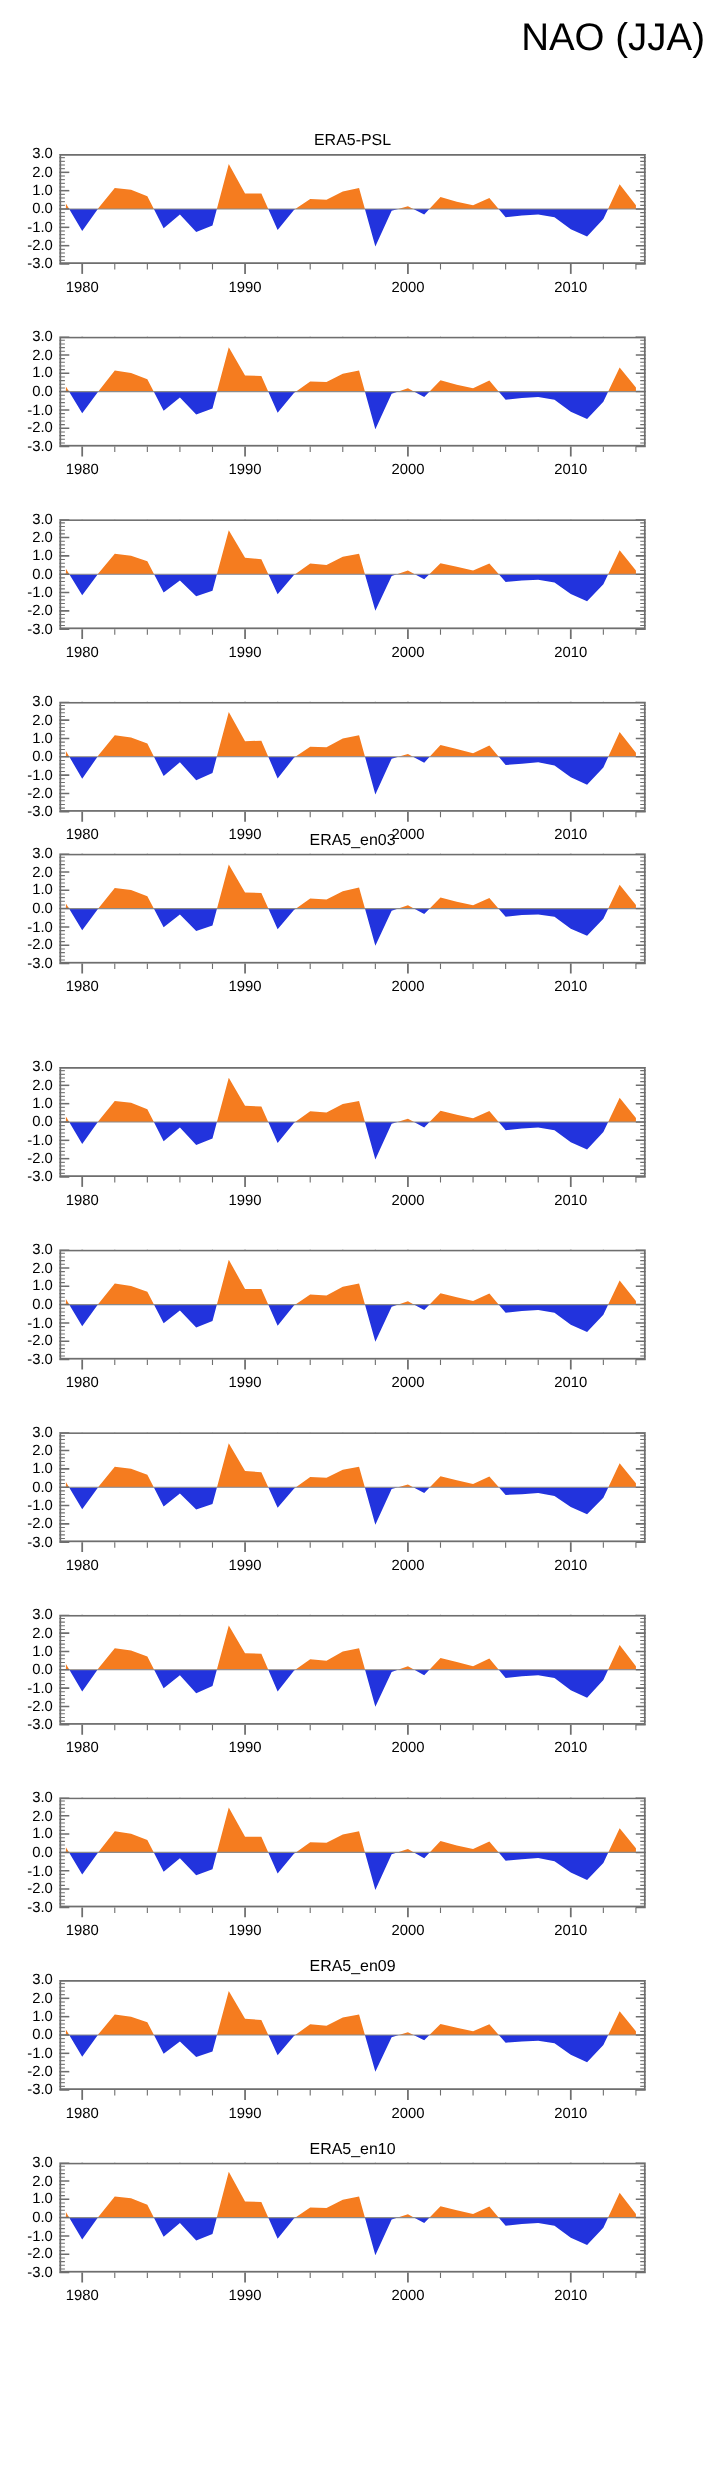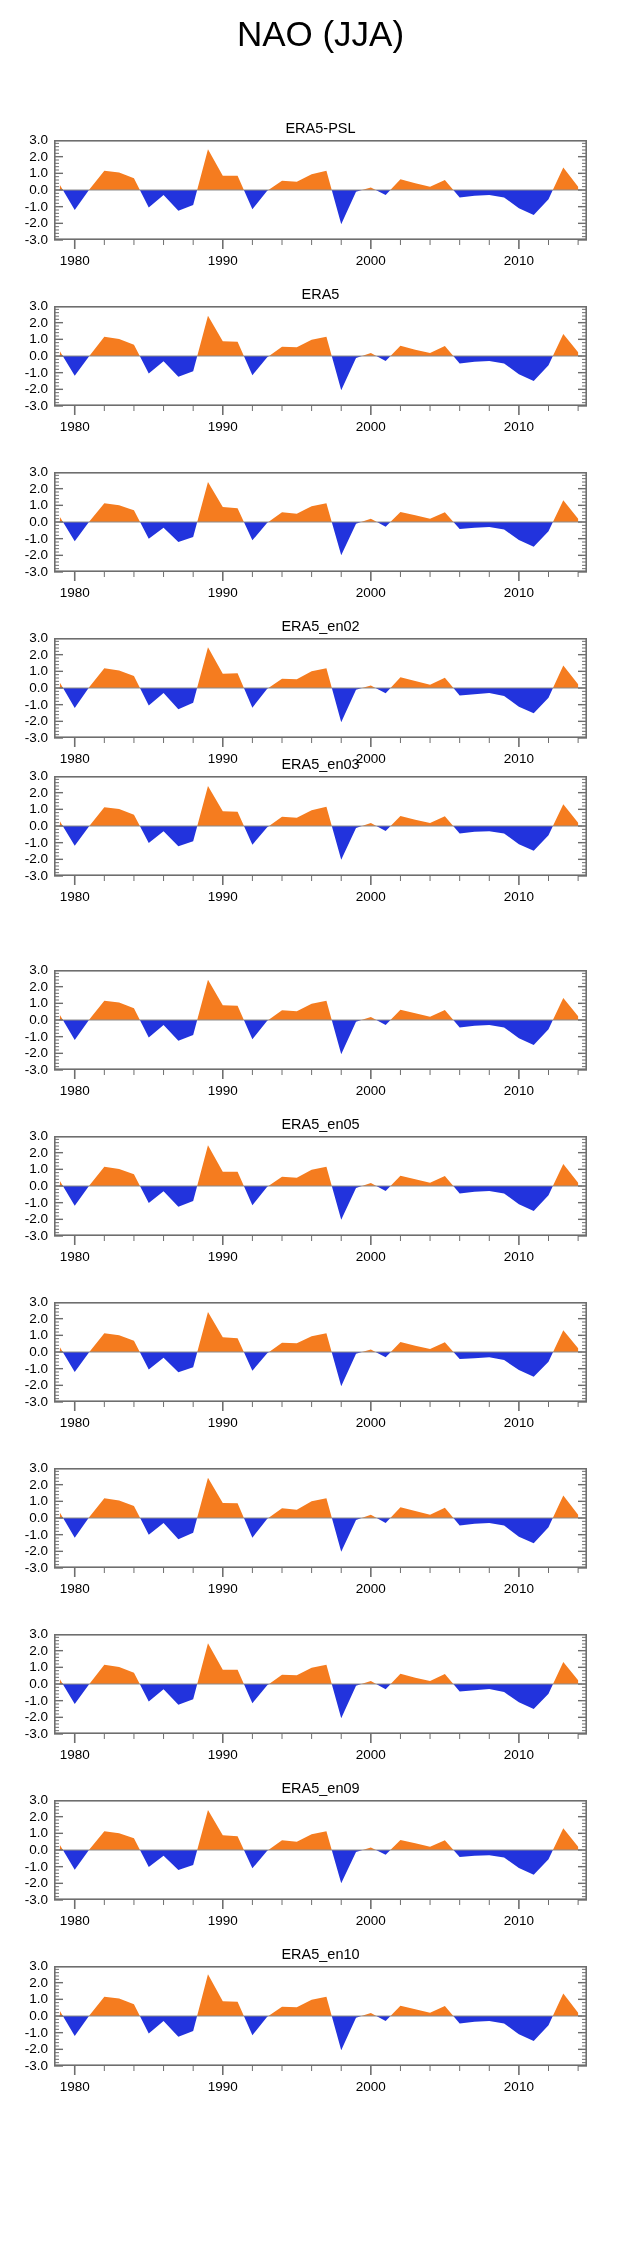--- a/index.html
+++ b/index.html
@@ -1,20 +1,20 @@
 <!DOCTYPE html>
 <html><head>
 <meta charset="utf-8">
 <title>NAO (JJA)</title>
 <style>
   html,body{margin:0;padding:0;background:#ffffff;}
   body{width:641px;height:2253px;position:relative;font-family:"Liberation Sans",sans-serif;
        -webkit-font-smoothing:antialiased;}
   #fig{position:relative;width:641px;height:2253px;overflow:hidden;background:#fff;}
-  .fig-title{position:absolute;left:0;top:13px;width:641px;text-align:center;
+  .fig-title{position:absolute;left:0;top:13px;width:641px;text-align:right;
              font-size:35px;line-height:42px;color:#000;letter-spacing:0px;}
   .panel{position:absolute;left:0;width:641px;height:160px;}
   .panel-title{position:absolute;left:0;top:0px;width:641px;text-align:center;
                font-size:14.5px;line-height:16px;color:#000;}
   .plotwrap{position:absolute;left:0;top:20px;width:641px;height:140px;}
   .ylab{position:absolute;right:2px;font-size:13.5px;line-height:13px;color:#000;
         text-align:right;width:50px;}
   .xlab{position:absolute;font-size:13.5px;line-height:14px;color:#000;
         text-align:center;width:60px;}
   svg.series{position:absolute;left:0;top:0;display:block;}
@@ -150,21 +150,20 @@
           <div class="ylab" style="right: 593px; top: 59.6667px;">-1.0</div>
           <div class="ylab" style="right: 593px; top: 76.3333px;">-2.0</div>
           <div class="ylab" style="right: 593px; top: 93px;">-3.0</div>
           <div class="xlab" style="left: 44.7278px; top: 114px;">1980</div>
           <div class="xlab" style="left: 192.783px; top: 114px;">1990</div>
           <div class="xlab" style="left: 340.839px; top: 114px;">2000</div>
           <div class="xlab" style="left: 488.894px; top: 114px;">2010</div>
         </div>
       </div>
       <div class="panel" style="top: 286px;">
-        <div class="panel-title">ERA5</div>
         <div class="plotwrap">
           <svg class="series" width="641" height="140">
             <g transform="translate(54,0)">
               <rect x="0" y="0" width="533" height="100" fill="#ffffff"></rect>
               <defs>
                 <clipPath id="clipPos1">
                   <rect x="0" y="0" width="533" height="50"></rect>
                 </clipPath>
                 <clipPath id="clipNeg1">
                   <rect x="0" y="50" width="533" height="50"></rect>
@@ -411,21 +410,20 @@
           <div class="ylab" style="right: 593px; top: 59.6667px;">-1.0</div>
           <div class="ylab" style="right: 593px; top: 76.3333px;">-2.0</div>
           <div class="ylab" style="right: 593px; top: 93px;">-3.0</div>
           <div class="xlab" style="left: 44.7278px; top: 114px;">1980</div>
           <div class="xlab" style="left: 192.783px; top: 114px;">1990</div>
           <div class="xlab" style="left: 340.839px; top: 114px;">2000</div>
           <div class="xlab" style="left: 488.894px; top: 114px;">2010</div>
         </div>
       </div>
       <div class="panel" style="top: 618px;">
-        <div class="panel-title">ERA5_en02</div>
         <div class="plotwrap">
           <svg class="series" width="641" height="140">
             <g transform="translate(54,0)">
               <rect x="0" y="0" width="533" height="100" fill="#ffffff"></rect>
               <defs>
                 <clipPath id="clipPos3">
                   <rect x="0" y="0" width="533" height="50"></rect>
                 </clipPath>
                 <clipPath id="clipNeg3">
                   <rect x="0" y="50" width="533" height="50"></rect>
@@ -803,21 +801,20 @@
           <div class="ylab" style="right: 593px; top: 59.6667px;">-1.0</div>
           <div class="ylab" style="right: 593px; top: 76.3333px;">-2.0</div>
           <div class="ylab" style="right: 593px; top: 93px;">-3.0</div>
           <div class="xlab" style="left: 44.7278px; top: 114px;">1980</div>
           <div class="xlab" style="left: 192.783px; top: 114px;">1990</div>
           <div class="xlab" style="left: 340.839px; top: 114px;">2000</div>
           <div class="xlab" style="left: 488.894px; top: 114px;">2010</div>
         </div>
       </div>
       <div class="panel" style="top: 1116px;">
-        <div class="panel-title">ERA5_en05</div>
         <div class="plotwrap">
           <svg class="series" width="641" height="140">
             <g transform="translate(54,0)">
               <rect x="0" y="0" width="533" height="100" fill="#ffffff"></rect>
               <defs>
                 <clipPath id="clipPos6">
                   <rect x="0" y="0" width="533" height="50"></rect>
                 </clipPath>
                 <clipPath id="clipNeg6">
                   <rect x="0" y="50" width="533" height="50"></rect>

